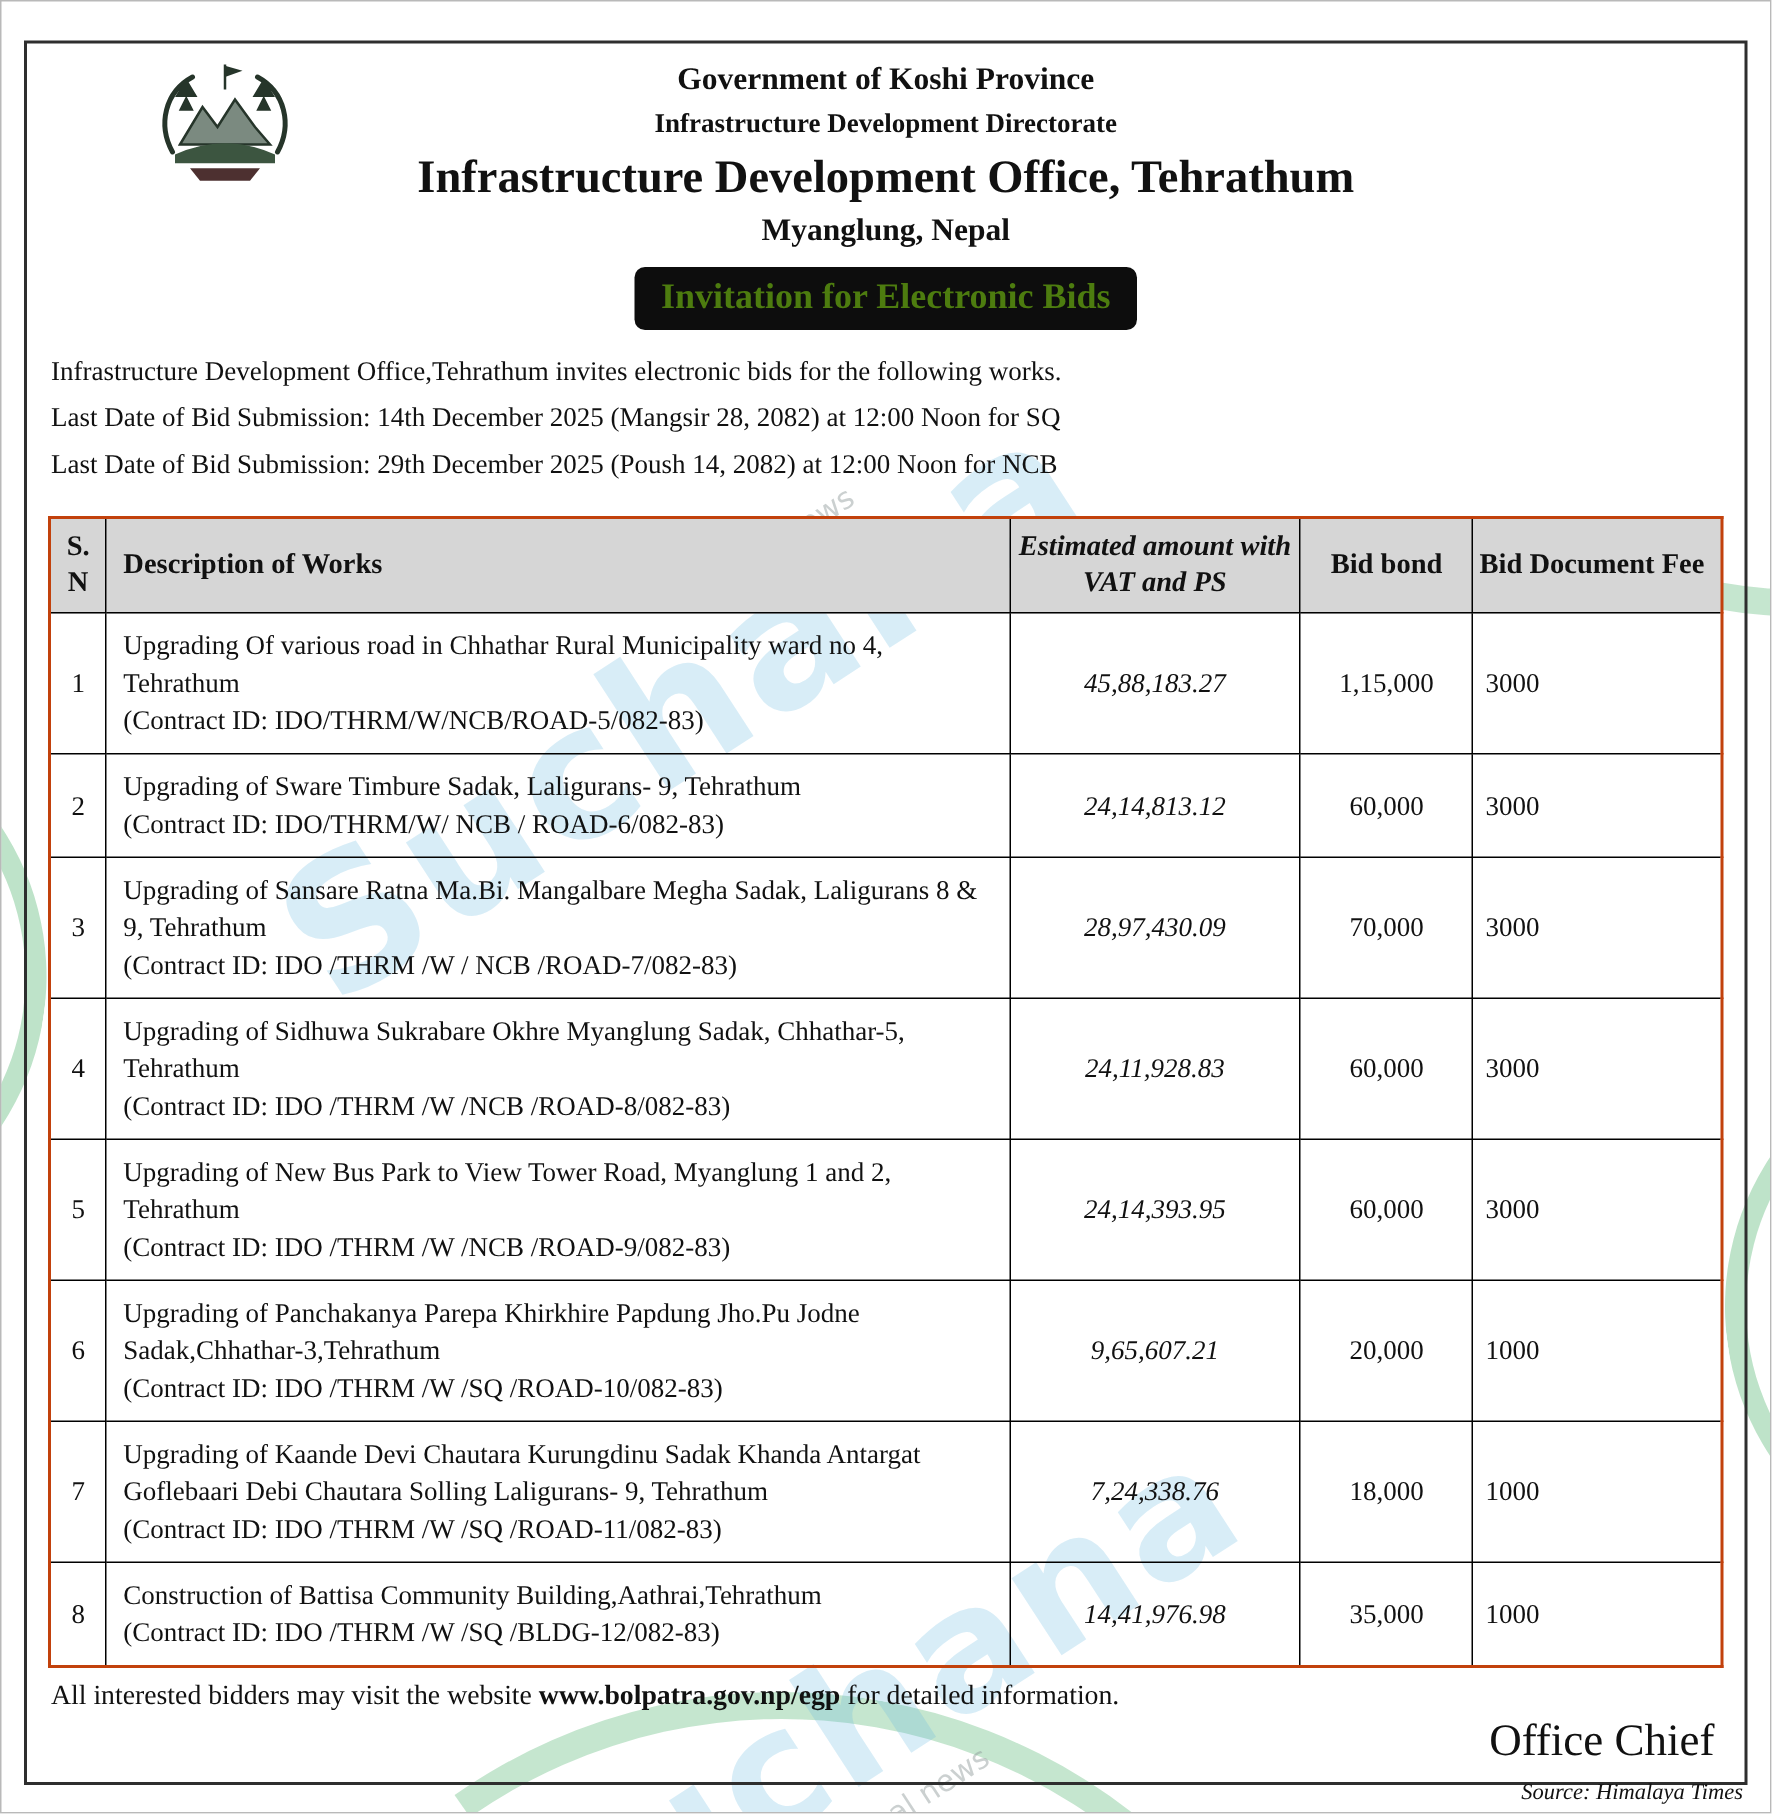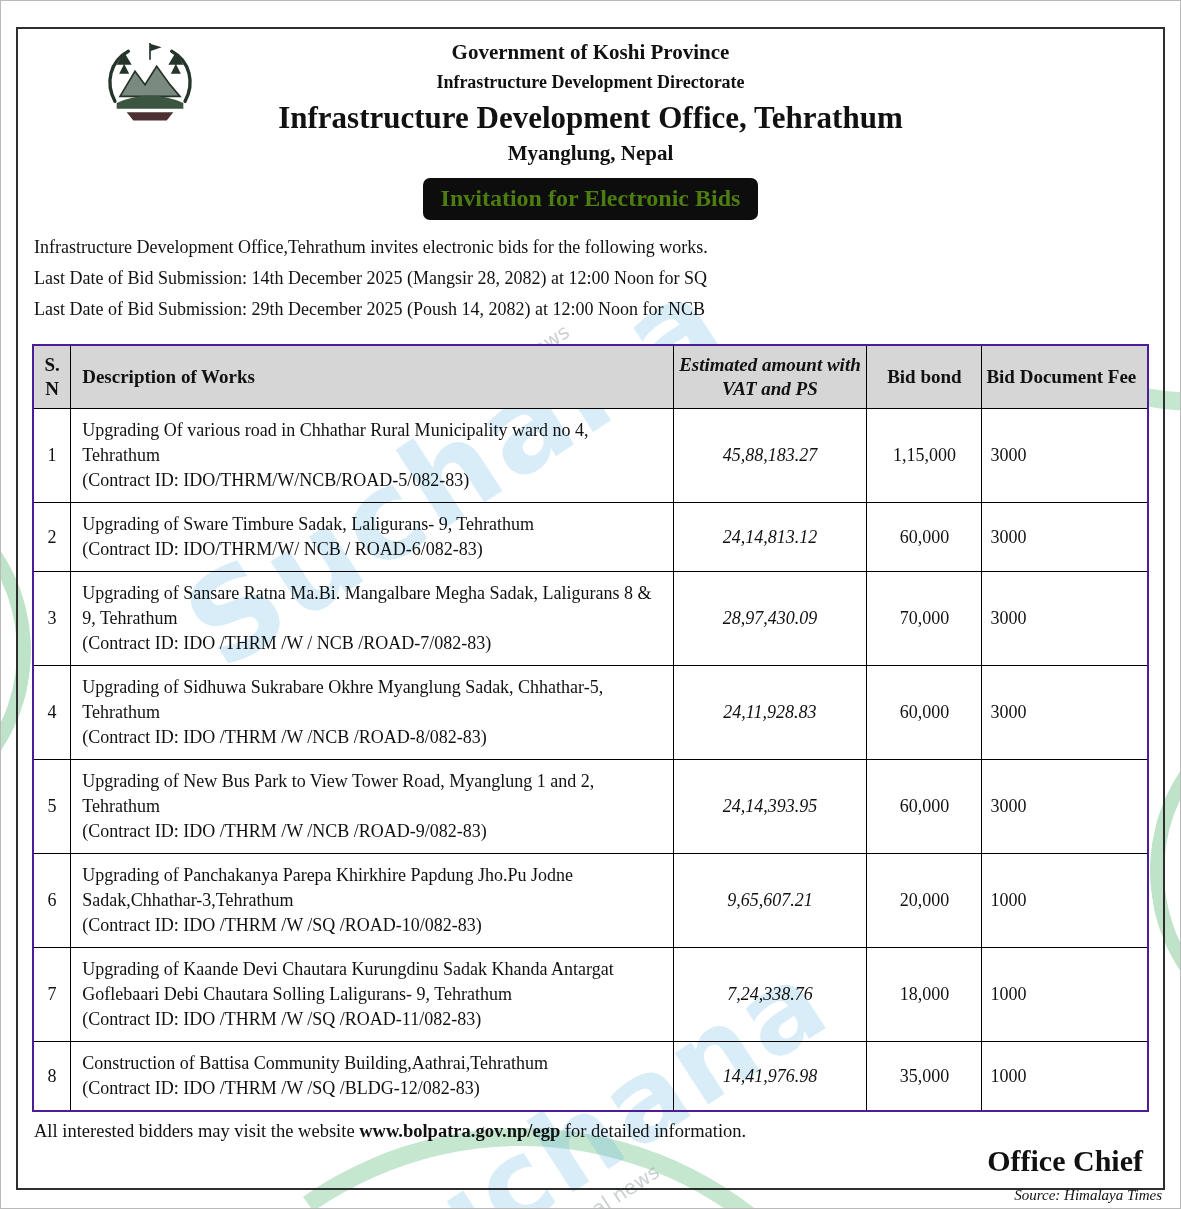--- a/index.html
+++ b/index.html
@@ -32,33 +32,33 @@
   .h-gov   { font-size:21px; font-weight:bold; line-height:30px; }
   .h-dir   { font-size:18px; font-weight:bold; line-height:31px; }
   .h-off   { font-size:31px; font-weight:bold; line-height:40px; }
   .h-loc   { font-size:21px; font-weight:bold; line-height:30px; }
   .pill-wrap { text-align:center; margin:10px 0 12px; }
   .title-pill { display:inline-block; background:#0d0d0d; color:#4d7c0f; font-weight:bold;
     font-size:24px; padding:7px 18px 8px; border-radius:7px; }
   
   .intro { font-size:18px; line-height:31px; margin:2px 2px 19px; }
   
-  table { width:100%; border-collapse:collapse; border:2px solid #4c1d95; background:transparent;margin-top:11px; }
+  table { width:100%; border-collapse:collapse; border:2px solid #c2410c; background:transparent;margin-top:11px; }
   th, td { border:1px solid #000; vertical-align:middle; }
   thead th { background:#d6d6d6; font-weight:bold; font-size:19px; line-height:24px; text-align:center; padding:7px 4px; }
   td { font-size:18px; line-height:25px; padding:9px 8px; }
   .c-sn   { width:38px;  text-align:center; }
   .c-desc { width:612px; text-align:left; padding-left:11px; }
   .c-amt  { width:196px; text-align:center;font-style:italic; }
   .c-bond { width:116px; text-align:center; }
   .c-fee  { width:168px; text-align:left; }
   
   .footer-line { font-size:18.5px; margin:9px 2px 0; }
   .footer-line .site { font-weight:bold; }
-  .office-chief { text-align:right; font-size:30px; font-weight:bold; margin:2px 6px 2px; }
+  .office-chief { text-align:right; font-size:30px; font-weight:normal; margin:2px 6px 2px; }
   .source { position:absolute; right:18px; bottom:4px; font-size:15px; font-style:italic; z-index:2; }
 </style>
 </head>
 <body>
 
 <div class="page">
 
   <div class="decor decor-tr"></div>
   <div class="decor decor-l"></div>
   <div class="decor decor-r"></div>

